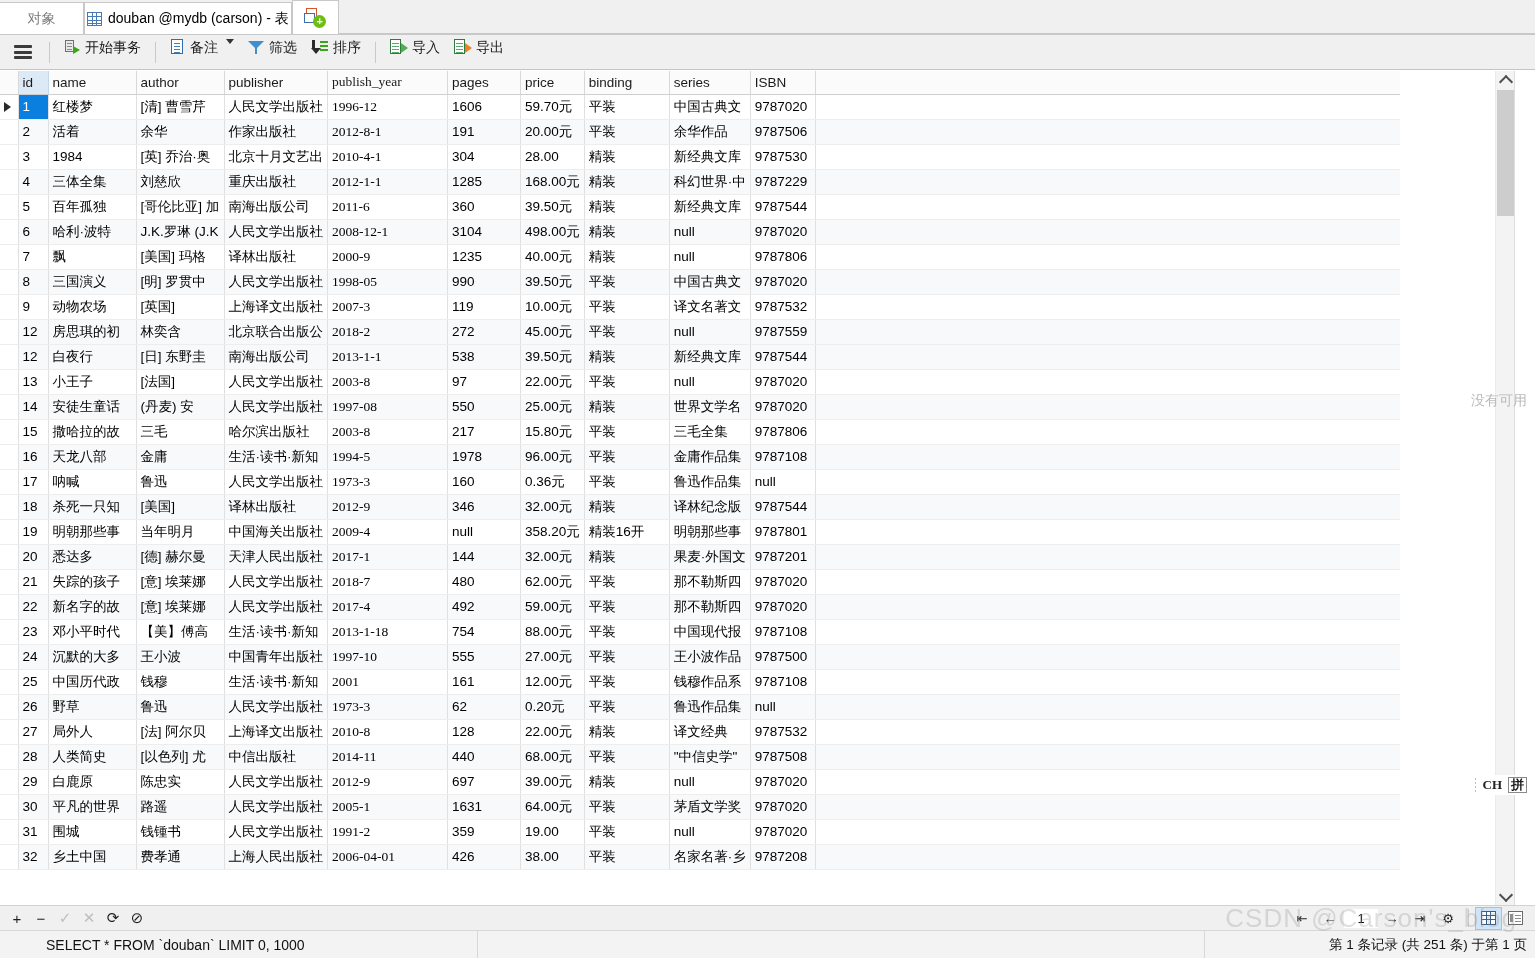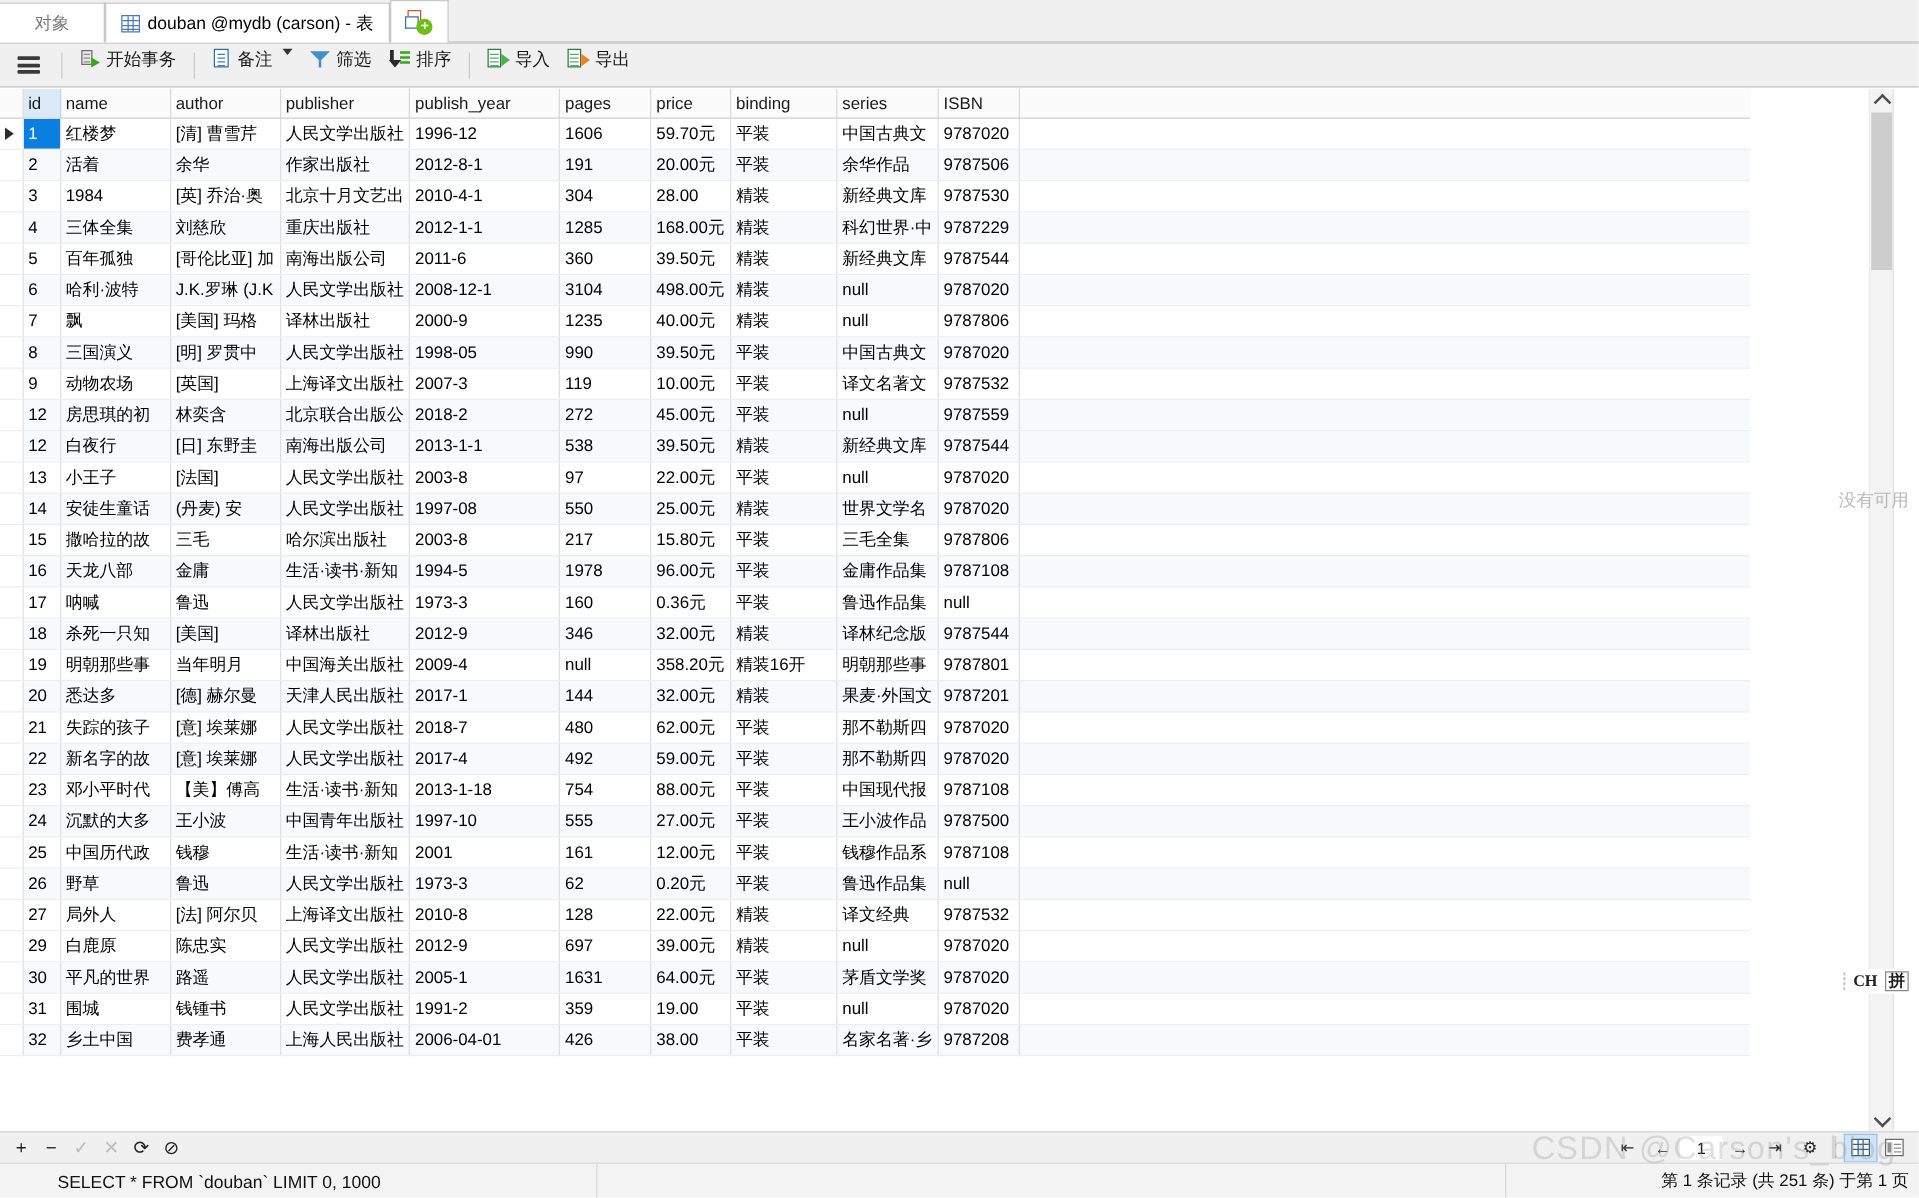--- a/index.html
+++ b/index.html
@@ -26,21 +26,21 @@
     display: flex;
     align-items: flex-end;
     position: relative;
     box-sizing: border-box;
   }
   .tab {
     height: 32px;
     display: flex;
     align-items: center;
     gap: 6px;
-    padding: 0 12px;
+    padding: 0 2px;
     box-sizing: border-box;
     border: 1px solid #c8c8c8;
     border-bottom: none;
     background: #ffffff;
     font-size: 14px;
     cursor: default;
     position: relative;
   }
   .tab.inactive {
     color: #7a7a7a;
@@ -331,21 +331,21 @@
     border-bottom: 5px solid transparent;
     border-left: 7px solid #2b2b2b;
     vertical-align: middle;
   }
 
   
   .w-id       { width: 30px; }
   .w-name     { width: 88px; }
   .w-author   { width: 88px; }
   .w-pub      { width: 101px; margin-left: 32px; }
-  .w-year     { width: 120px; }
+  .w-year     { width: 120px; font-family: Liberation Serif, serif; }
   .w-pages    { width: 73px; }
   .w-price    { width: 59px; }
   .w-binding  { width: 85px; }
   .w-series   { width: 75px; }
   .w-isbn     { width: 65px; }
   .w-rest     { width: 585px; }
 
   
   .vscroll {
     position: absolute;
@@ -1014,20 +1014,34 @@
             <td class="w-author">[法] 阿尔贝</td>
             <td class="w-pub">上海译文出版社</td>
             <td class="w-year">2010-8</td>
             <td class="w-pages">128</td>
             <td class="w-price">22.00元</td>
             <td class="w-binding">精装</td>
             <td class="w-series">译文经典</td>
             <td class="w-isbn">9787532</td>
             <td class="w-rest" style="border-right: none;"></td>
           </tr>
+          <tr class="alt">
+            <td class="gutter"></td>
+            <td class="w-id c-id">28</td>
+            <td class="w-name">人类简史</td>
+            <td class="w-author">[以色列] 尤</td>
+            <td class="w-pub">中信出版社</td>
+            <td class="w-year">2014-11</td>
+            <td class="w-pages">440</td>
+            <td class="w-price">68.00元</td>
+            <td class="w-binding">平装</td>
+            <td class="w-series">"中信史学"</td>
+            <td class="w-isbn">9787508</td>
+            <td class="w-rest" style="border-right: none;"></td>
+          </tr>
           <tr>
             <td class="gutter"></td>
             <td class="w-id c-id">29</td>
             <td class="w-name">白鹿原</td>
             <td class="w-author">陈忠实</td>
             <td class="w-pub">人民文学出版社</td>
             <td class="w-year">2012-9</td>
             <td class="w-pages">697</td>
             <td class="w-price">39.00元</td>
             <td class="w-binding">精装</td>

